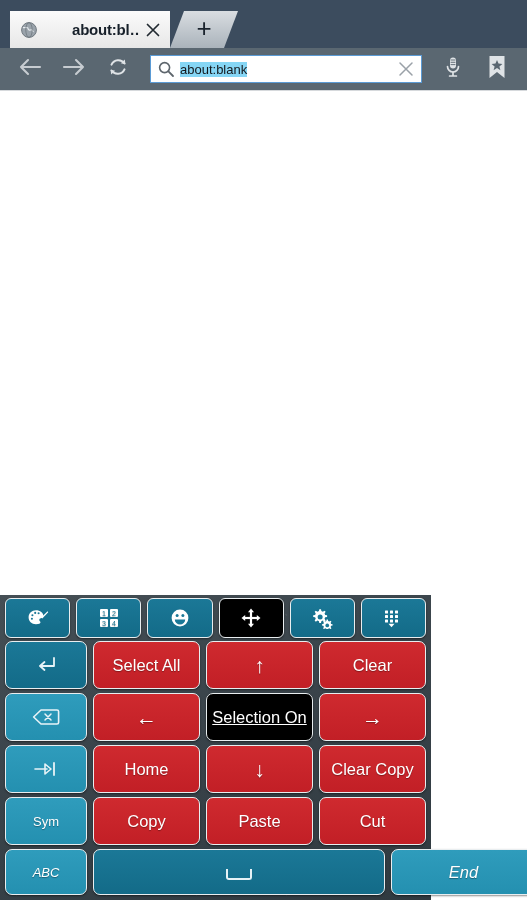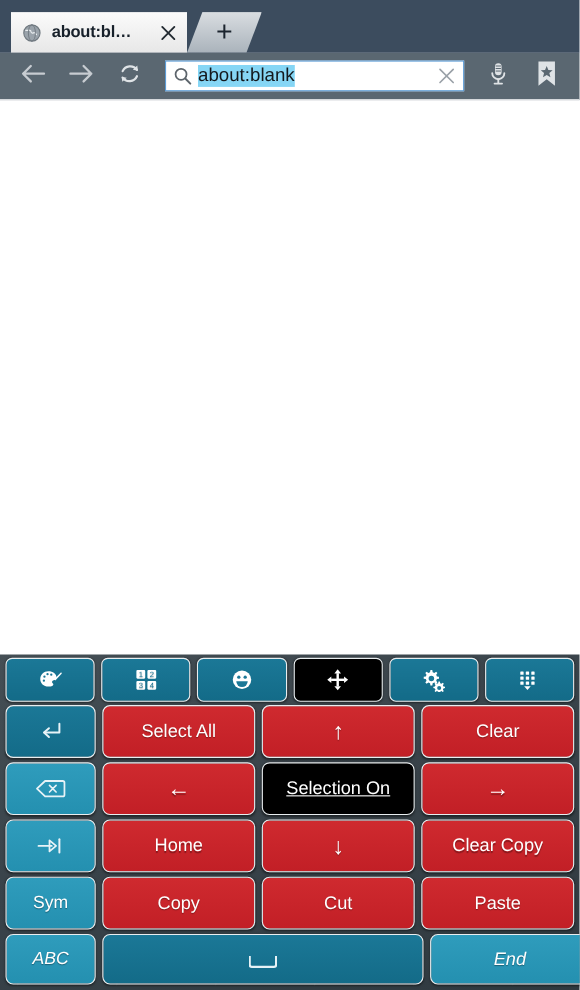--- a/index.html
+++ b/index.html
@@ -20,21 +20,21 @@
     background:linear-gradient(#fbfbfb,#e7e7e7);
     -webkit-clip-path:polygon(0 0,100% 0,100% 100%,0 100%);
   }
   .tab-inner{
     display:flex;align-items:center;height:100%;padding:0 6px 0 10px;
     box-sizing:border-box;
   }
   .tab-fav{width:18px;height:18px;flex:0 0 18px;margin-right:9px;}
   .tab-title{
     font-size:15px;font-weight:bold;color:#17202a;white-space:nowrap;
-    overflow:hidden;flex:1 1 auto;letter-spacing:-.2px;
+    overflow:hidden;flex:1 1 auto;letter-spacing:-.2px;margin-left:25px;
   }
   .tab-close{
     width:22px;height:22px;flex:0 0 22px;display:flex;
     align-items:center;justify-content:center;margin-left:2px;
   }
   .newtab{
     position:absolute;left:170px;top:11px;height:37px;width:68px;
     background:linear-gradient(#d9dde1,#aab3bb);
     -webkit-clip-path:polygon(14px 0,100% 0,calc(100% - 14px) 100%,0 100%);
     clip-path:polygon(14px 0,100% 0,calc(100% - 14px) 100%,0 100%);
@@ -51,35 +51,35 @@
     width:44px;height:43px;display:flex;align-items:center;justify-content:center;
     flex:0 0 44px;
   }
   .urlbar{
     flex:1 1 auto;height:28px;margin:0 9px 0 10px;background:#ffffff;
     border:1px solid #5b9bd5;display:flex;align-items:center;
     padding:0 4px 0 6px;box-sizing:border-box;
   }
   .url-search-icon{flex:0 0 18px;width:18px;height:18px;margin-right:5px;}
   .url-text{
-    flex:1 1 auto;font-size:17px;color:#14181c;white-space:nowrap;
+    flex:1 1 auto;font-size:13px;color:#14181c;white-space:nowrap;
     overflow:hidden;
   }
   .url-text span.sel{background:#86d6f5;padding:1px 0;}
   .url-clear{flex:0 0 22px;width:22px;height:22px;display:flex;
     align-items:center;justify-content:center;}
 
   
   .page{
     position:absolute;left:0;top:92px;width:527px;height:503px;background:#fff;
   }
 
   
   .keyboard{
-    position:absolute;left:0;top:595px;width:527px;height:305px;
+    position:absolute;left:0;top:595px;width:431px;height:305px;
     background:
       radial-gradient(circle at 18% 28%, rgba(255,255,255,.05) 0 1px, rgba(0,0,0,0) 1px),
       radial-gradient(circle at 62% 72%, rgba(255,255,255,.045) 0 1px, rgba(0,0,0,0) 1px),
       radial-gradient(circle at 84% 15%, rgba(255,255,255,.04) 0 1px, rgba(0,0,0,0) 1px),
       linear-gradient(160deg,#454f55 0%,#39434a 45%,#303a40 100%);
     background-size:90px 70px,130px 95px,70px 110px,auto;
     box-sizing:border-box;
   }
   .krow{display:flex;width:100%;padding:0 2px;box-sizing:border-box;}
   .krow.r0{height:44px;padding-top:2px;}
@@ -91,21 +91,21 @@
     display:flex;align-items:center;justify-content:center;
     color:#ffffff;font-size:16.5px;box-sizing:border-box;
     text-shadow:0 1px 1px rgba(0,0,0,.35);
     box-shadow:0 1px 2px rgba(0,0,0,.45);
     position:relative;
   }
   .key.teal-d{background:linear-gradient(#1b7897,#136b88);}
   .key.teal-l{background:linear-gradient(#2f9cbc,#2490b0);}
   .key.red{background:linear-gradient(#cf2a2f,#c21f26);}
   .key.black{background:#000000;text-decoration:underline;}
-  .key.small{font-size:16px;}
+  .key.small{font-size:13px;}
   .key.fn{flex:0 0 82px;}
   .key.wide{flex:3 1 0;}
   .key.space{flex:0 0 292px;}
   .key.endk{flex:0 0 145px;}
   .key.r0k{flex:1 1 0;margin:1px 3px;border-radius:6px;}
 
   .glyph{display:flex;align-items:center;justify-content:center;}
   .arrow{font-size:21px;line-height:1;}
   .spacemark{
     width:22px;height:9px;border:2px solid #e6f2f6;border-top:none;
@@ -350,24 +350,24 @@
     </div>
 
     <div class="krow r4">
       <div class="key teal-l fn small">
         <span>Sym</span>
       </div>
       <div class="key red wide">
         <span>Copy</span>
       </div>
       <div class="key red wide">
+        <span>Paste</span>
+      </div>
+      <div class="key red wide">
         <span>Cut</span>
-      </div>
-      <div class="key red wide">
-        <span>Paste</span>
       </div>
     </div>
 
     <div class="krow r5">
       <div class="key teal-l fn small">
         <span>ABC</span>
       </div>
       <div class="key teal-d space">
         <span class="spacemark"></span>
       </div>

